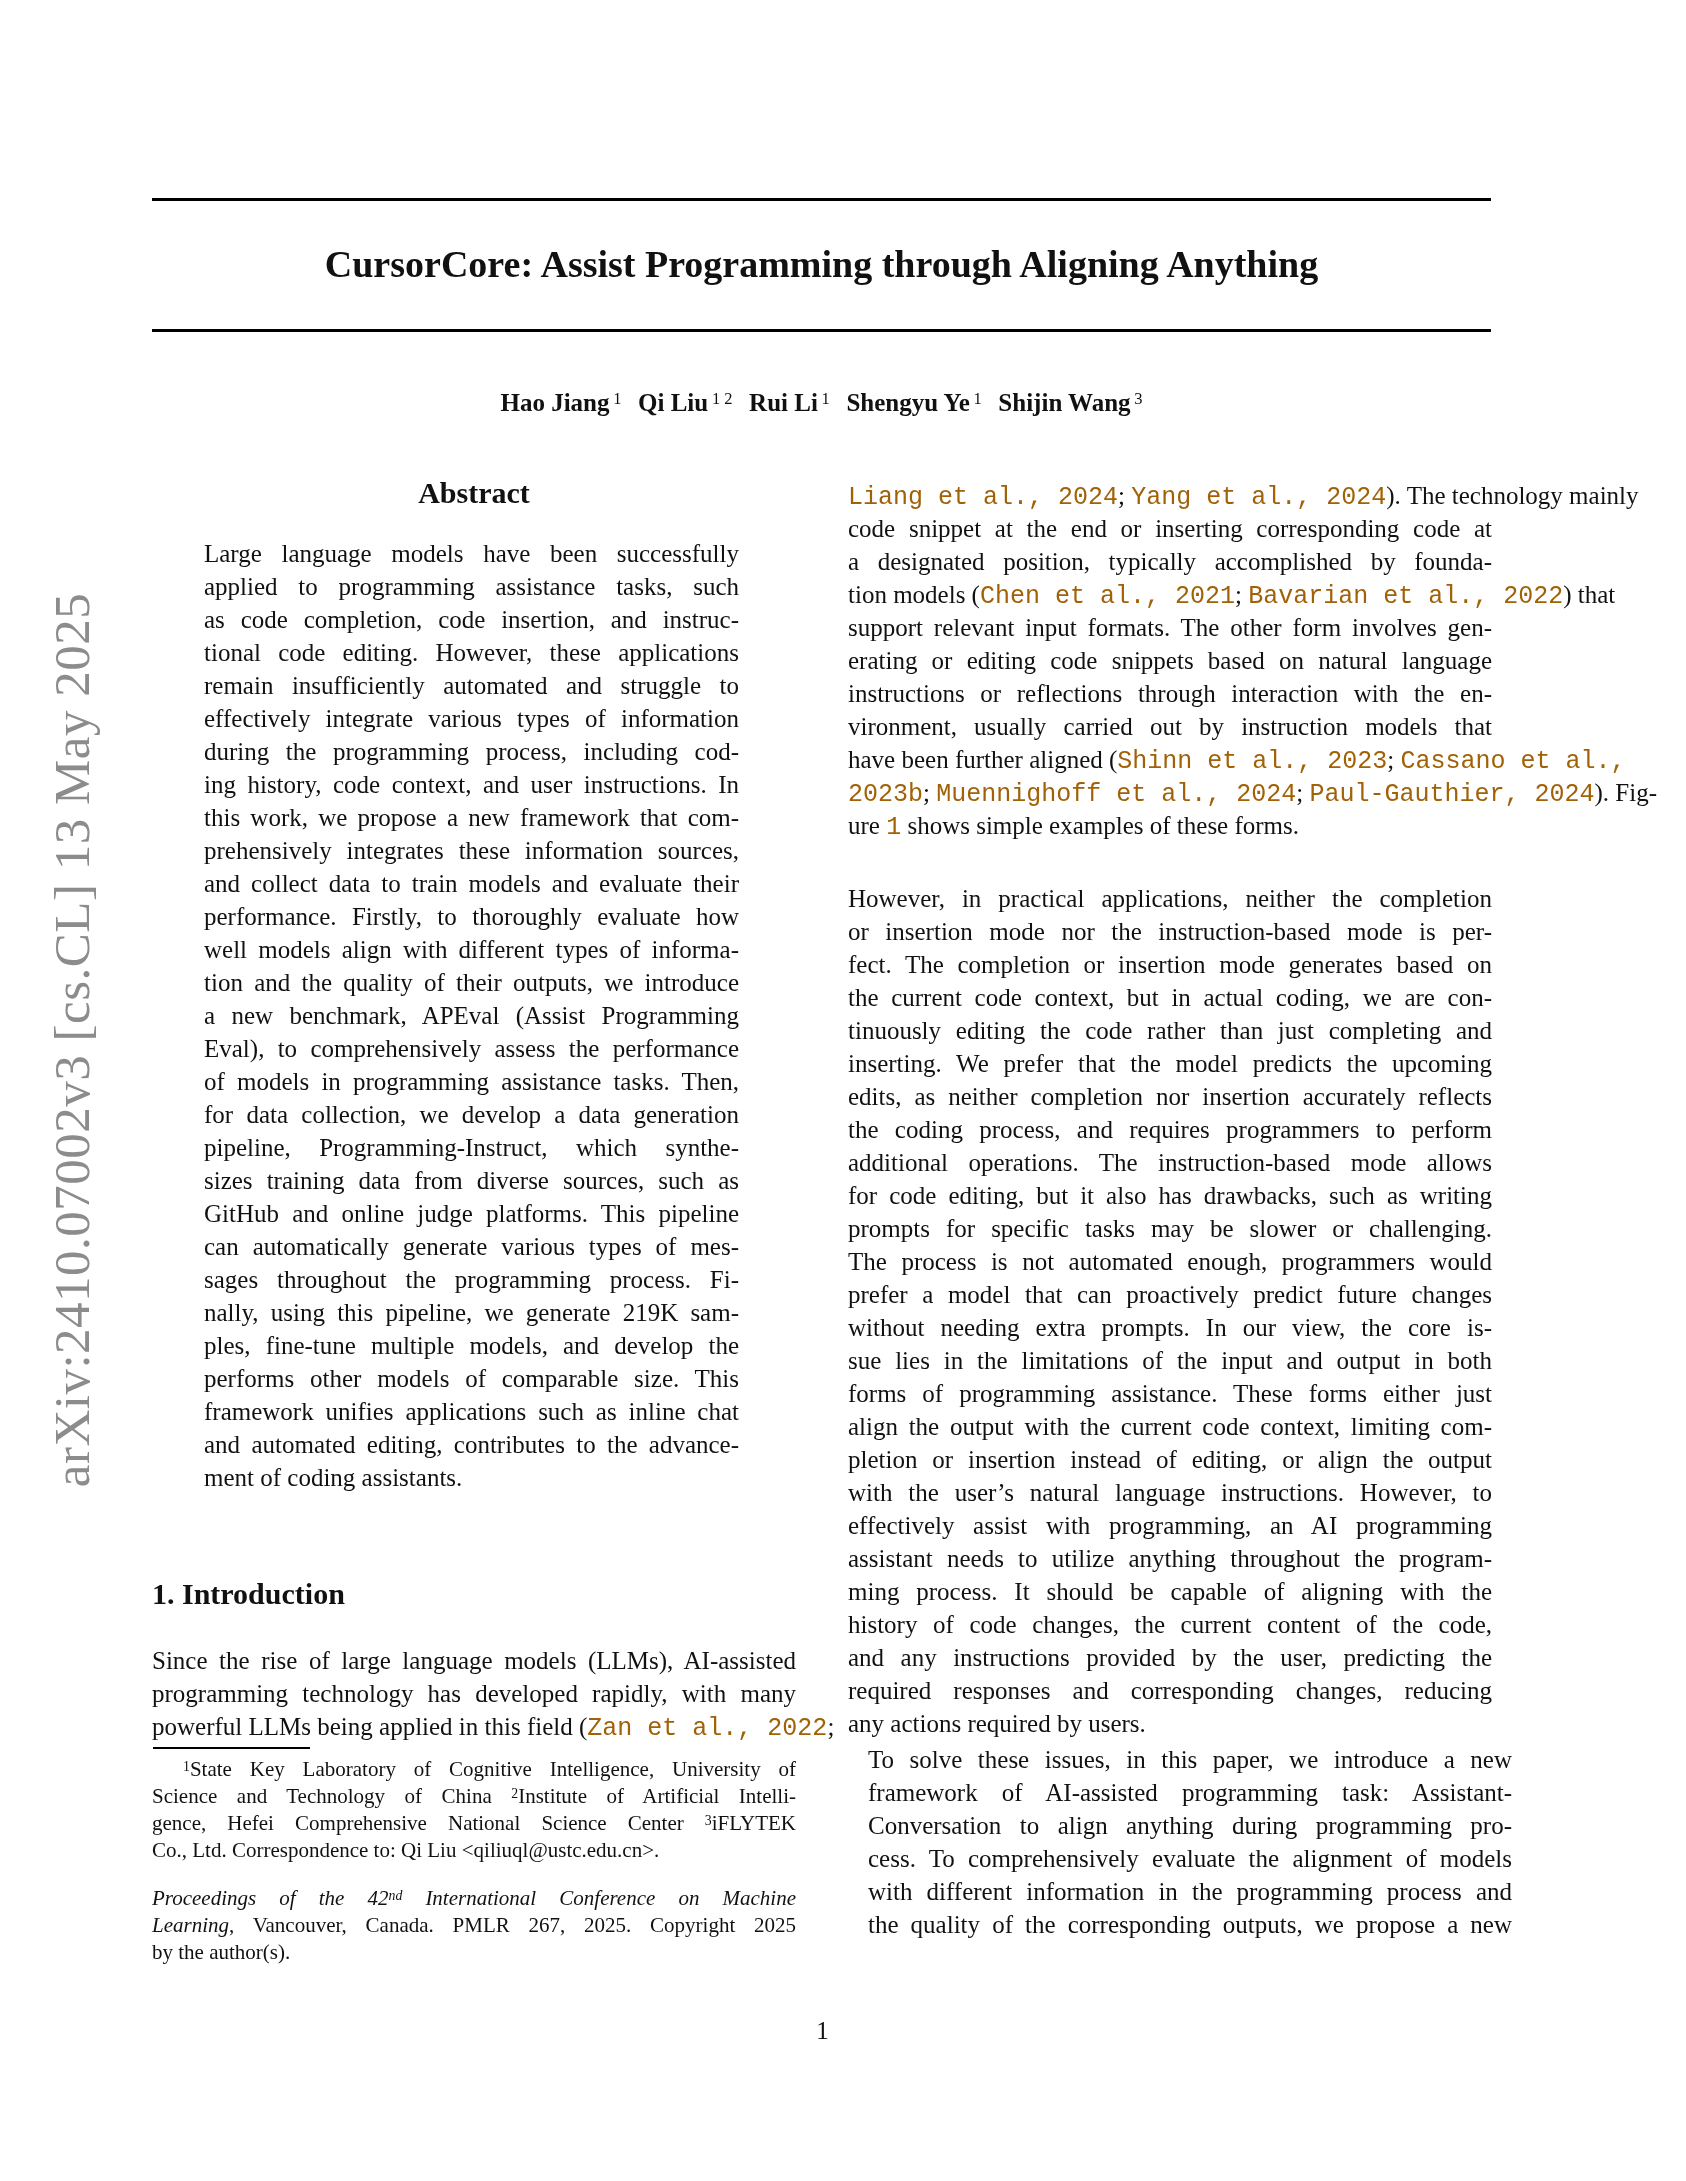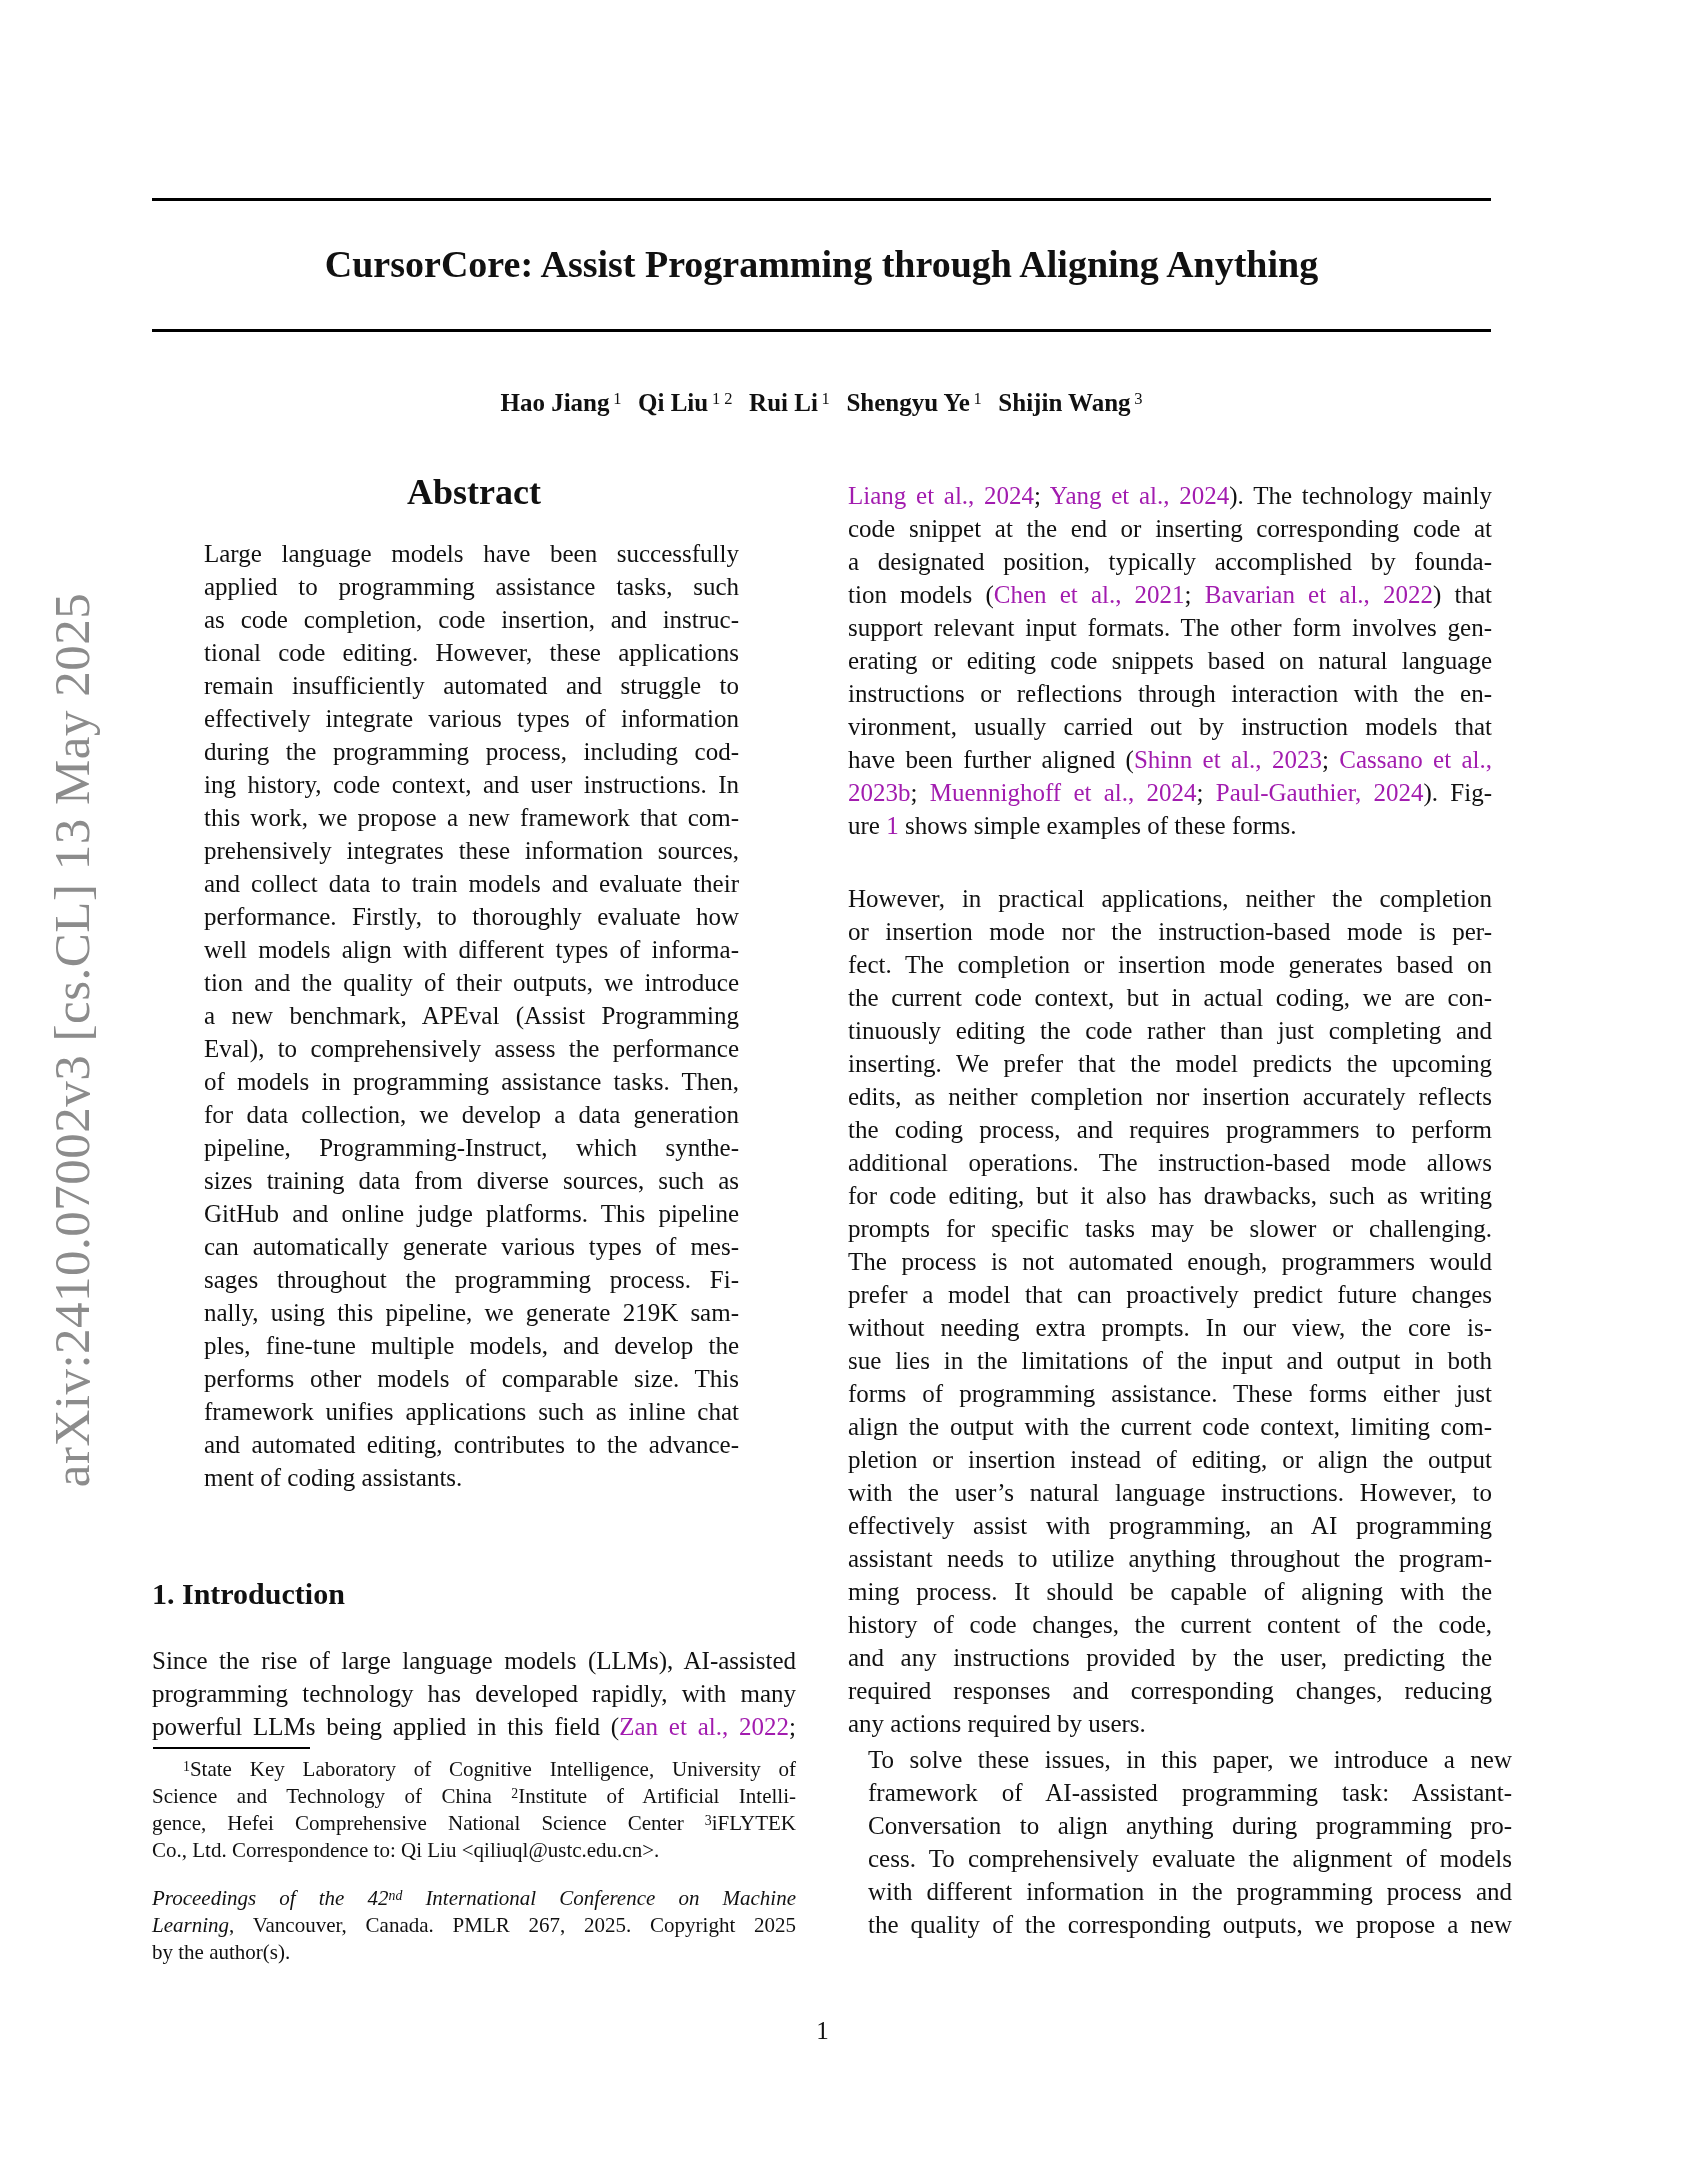--- a/index.html
+++ b/index.html
@@ -6,28 +6,28 @@
   body { width:1686px; height:2182px; position:relative; overflow:hidden;
          font-family:"Liberation Serif", "DejaVu Serif", serif; color:#111111; }
   .abs { position:absolute; }
   .rule { position:absolute; left:152px; width:1339px; height:2.8px; background:#000; }
   .title { left:152px; width:1339px; top:241px; text-align:center;
            font-weight:bold; font-size:38px; line-height:46px; }
   .authors { left:152px; width:1339px; top:386px; text-align:center;
              font-weight:bold; font-size:25px; line-height:33px; }
   .authors .au { margin:0 8.3px; white-space:nowrap; }
   .authors sup { font-weight:normal; font-size:16.5px; vertical-align:top; position:relative; top:-3.7px; margin-left:3.7px; }
-  .abs-head { left:152px; width:644px; top:474px; text-align:center; font-weight:bold; font-size:36px; line-height:37px; }
+  .abs-head { left:152px; width:644px; top:474px; text-align:center; font-weight:bold; font-size:30px; line-height:37px; }
   .col-lines div { white-space:nowrap; height:33px; line-height:33px; font-size:25px; }
   .col-lines div.j { text-align:justify; text-align-last:justify; }
   .abstract { left:204px; width:535px; top:537px; }
   .left-intro { left:152px; width:644px; top:1644px; }
   .intro-head { left:152px; top:1575px; font-weight:bold; font-size:30px; line-height:37px; }
   .right { left:848px; width:644px; }
-  .cite { color:#a21caf; }
+  .cite { color:#a16207;font-family:Liberation Mono, monospace; }
   .fn-rule { left:153px; top:1747px; width:157px; height:1.8px; background:#000; }
   .fn { left:152px; width:644px; top:1756px; font-size:21px; }
   .fn div { height:27px; line-height:27px; white-space:nowrap; }
   .fn div.j { text-align:justify; text-align-last:justify; }
   .fn sup { font-size:13.8px; vertical-align:top; position:relative; top:-2.8px; }
   .fn-ind { padding-left:31px; }
   .proc { left:152px; width:644px; top:1885px; font-size:21px; }
   .proc div { height:27px; line-height:27px; white-space:nowrap; }
   .proc div.j { text-align:justify; text-align-last:justify; }
   .proc i sup { font-size:13.8px; font-style:italic; vertical-align:top; position:relative; top:-2.8px; }

